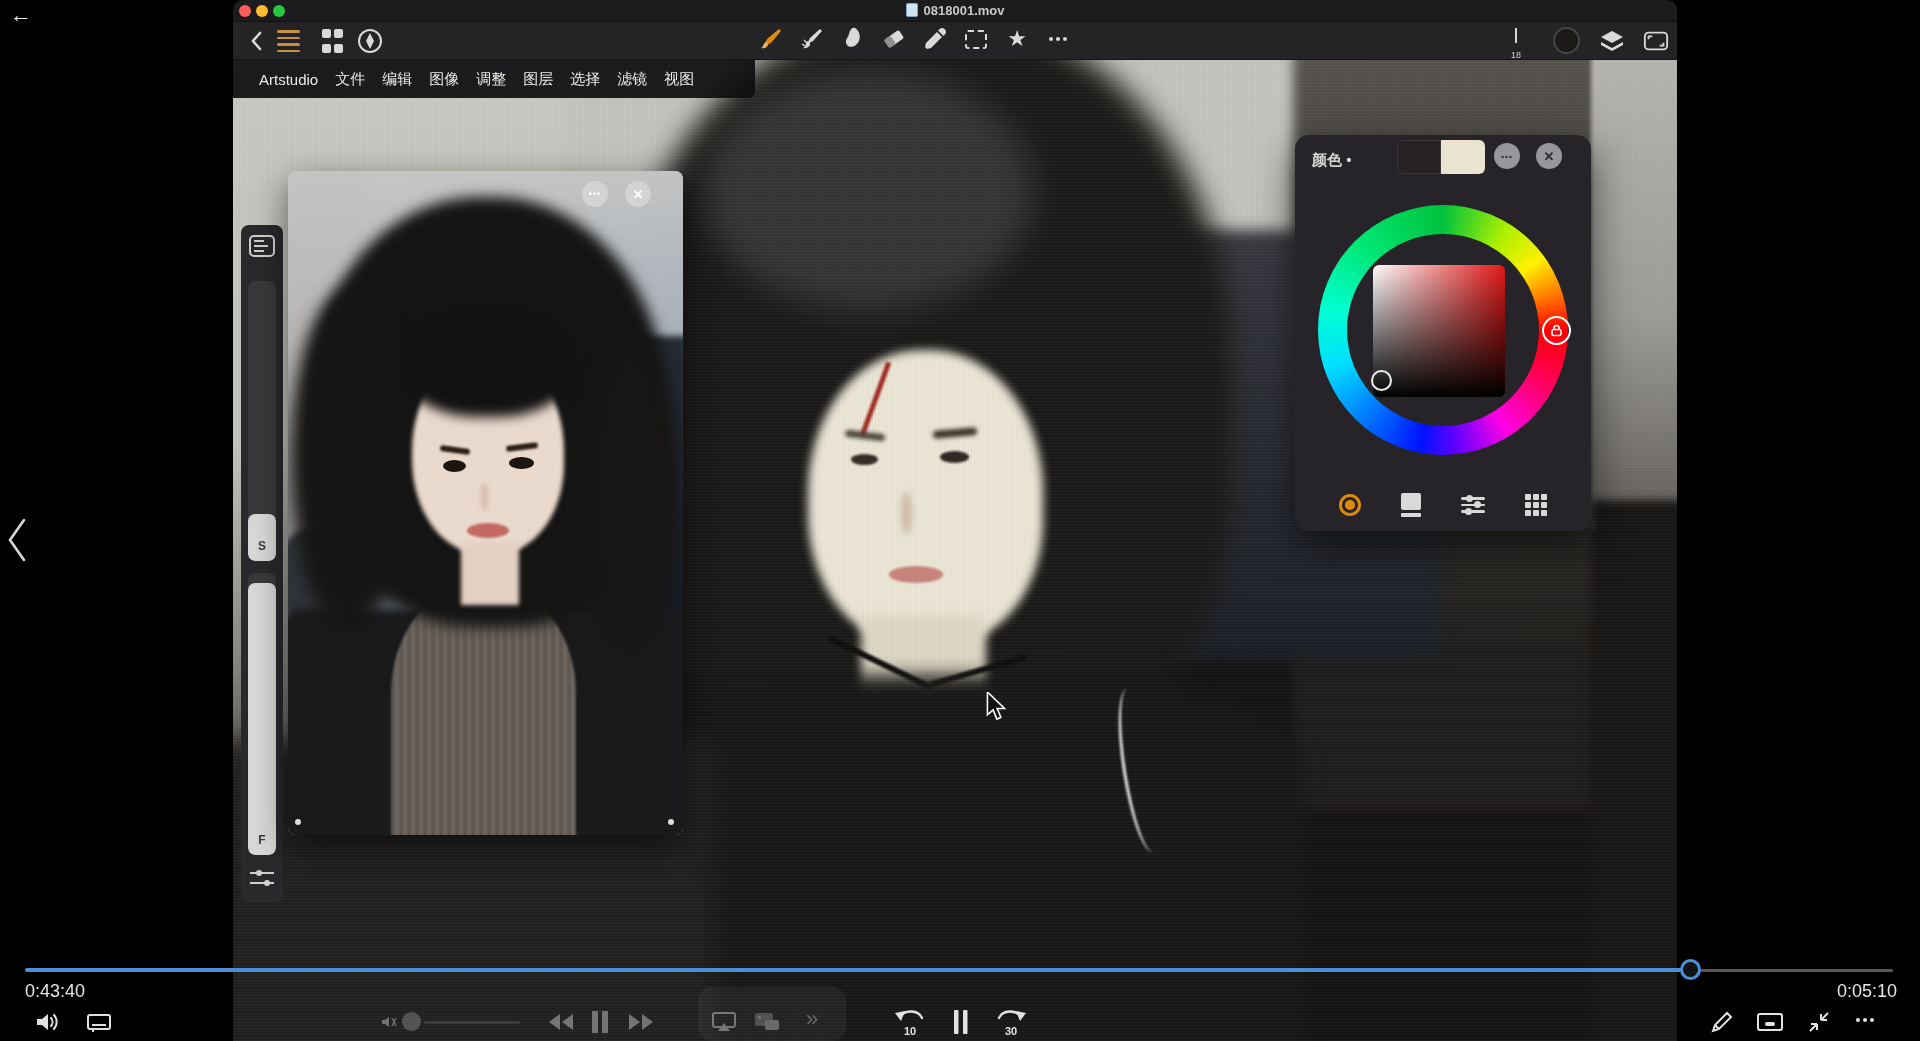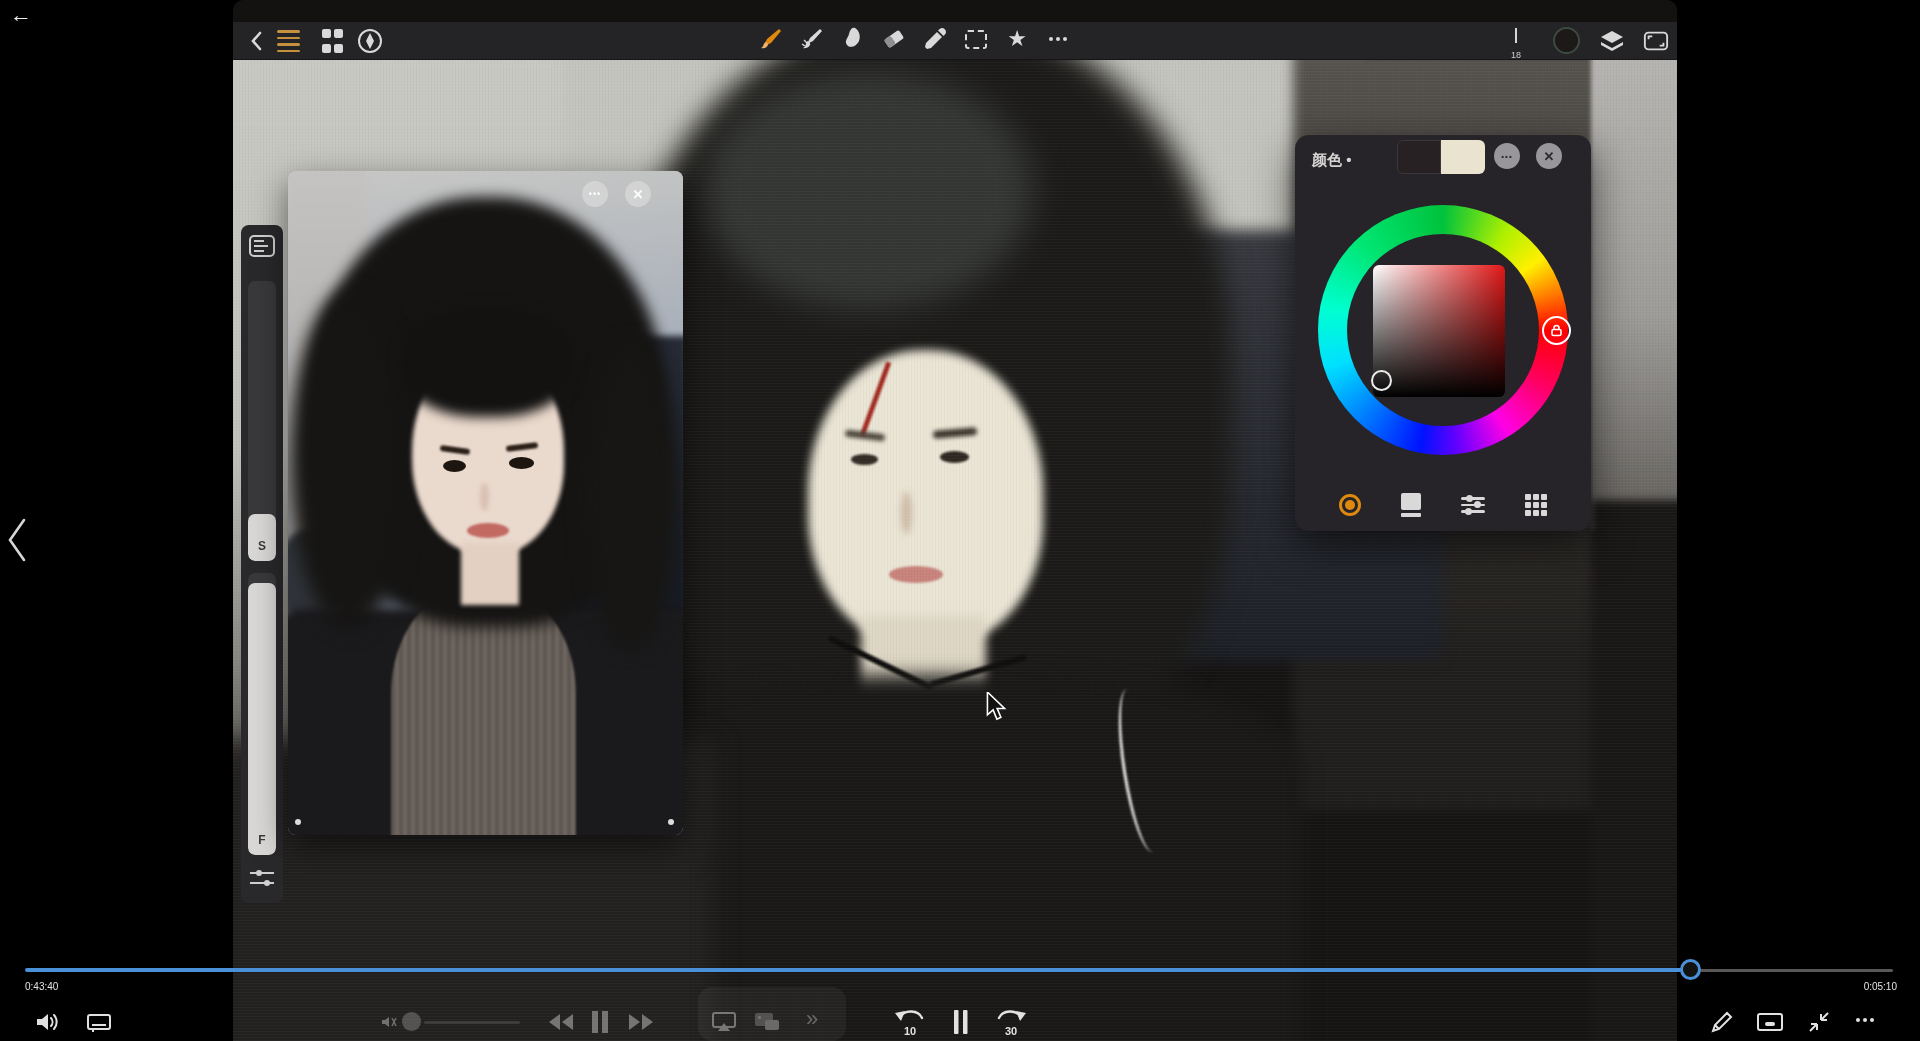--- a/index.html
+++ b/index.html
@@ -125,21 +125,21 @@
   .tab-square .b{display:block;width:20px;height:4px;background:#d9d9d9;margin-top:3px;border-radius:1px;}
   .tab-grid{display:grid;grid-template-columns:repeat(3,6px);grid-gap:2px;}
   .tab-grid i{width:6px;height:6px;background:#d9d9d9;border-radius:1px;}
   .slid-ico .row{position:relative;width:24px;height:2.5px;background:#d9d9d9;margin:4px 0;border-radius:2px;}
   .slid-ico .row b{position:absolute;top:-2.5px;width:7px;height:7px;border-radius:50%;background:#d9d9d9;}
 
   
   .timeline-blue{left:25px;top:968px;width:1657px;height:4px;background:#4a90d9;border-radius:2px;}
   .timeline-grey{left:1700px;top:969px;width:193px;height:3px;background:rgba(160,160,160,.55);border-radius:2px;}
   .scrubber{left:1680px;top:959px;width:21px;height:21px;border-radius:50%;border:3px solid #4a90d9;background:#121212;}
-  .time-label{top:981px;color:#e4e4e4;font-size:10px;}
+  .time-label{top:981px;color:#e4e4e4;font-size:18px;}
   .t-elapsed{left:25px;}
   .t-remaining{right:23px;}
   .cicon{display:flex;align-items:center;justify-content:center;}
   .dim{opacity:.45;}
   .ghost-panel{left:698px;top:987px;width:148px;height:54px;border-radius:14px;background:rgba(255,255,255,.05);}
   .vol-track{left:424px;top:1021px;width:96px;height:3px;background:#5c5c5e;border-radius:2px;}
   .vol-handle{left:402px;top:1012px;width:19px;height:19px;border-radius:50%;background:#8d8d8f;}
   .skip-num{fill:#e2e2e2;font-size:11px;font-weight:700;}
   .chevrons{color:#b9b9bb;font-size:22px;line-height:22px;}
 </style>
@@ -150,20 +150,26 @@
 
   <div class="abs back-arrow">←</div>
   <div class="abs prev-chevron">
     <svg width="30" height="48" viewBox="0 0 30 48">
         <polyline points="22,4 8,24 22,44" fill="none" stroke="#d6d6d6" stroke-width="2.6" stroke-linecap="round"></polyline>
       </svg>
   </div>
 
   <div class="abs vwindow">
 
+    <div class="abs titlebar">
+      <div class="abs tlight tl-red"></div>
+      <div class="abs tlight tl-yellow"></div>
+      <div class="abs tlight tl-green"></div>
+      <div class="abs win-title"><span class="doc-ico"></span><span>0818001.mov</span></div>
+    </div>
 
     <div class="abs toolbar">
       <div class="abs ticon" style="left:10px;">
         <svg width="14" height="22" viewBox="0 0 14 22">
             <polyline points="11,3 4,11 11,19" fill="none" stroke="#d9d9d9" stroke-width="2.6" stroke-linecap="round"></polyline>
           </svg>
       </div>
       <div class="abs ticon menu-bars" style="left:42px;flex-direction:column;">
           <span></span>
           <span></span>
@@ -264,20 +270,31 @@
       <div class="abs p-nose"></div>
       <div class="abs p-lips"></div>
       <div class="abs p-neck"></div>
       <div class="abs p-collar-l"></div>
       <div class="abs p-collar-r"></div>
       <div class="abs p-cloth"></div>
       <div class="abs p-bottom-left"></div>
       <div class="abs p-shoulder-line"></div>
       <div class="abs p-texture"></div>
 
+      <div class="abs menustrip">
+        <span>Artstudio</span>
+        <span>文件</span>
+        <span>编辑</span>
+        <span>图像</span>
+        <span>调整</span>
+        <span>图层</span>
+        <span>选择</span>
+        <span>滤镜</span>
+        <span>视图</span>
+      </div>
 
       <div class="abs rail">
         <div class="abs rail-icon">
             <i></i>
             <i style="width:14px;"></i>
             <i></i>
           </div>
         <div class="abs vslider vs-size">
           <div class="vs-fill">
               <span>S</span>

